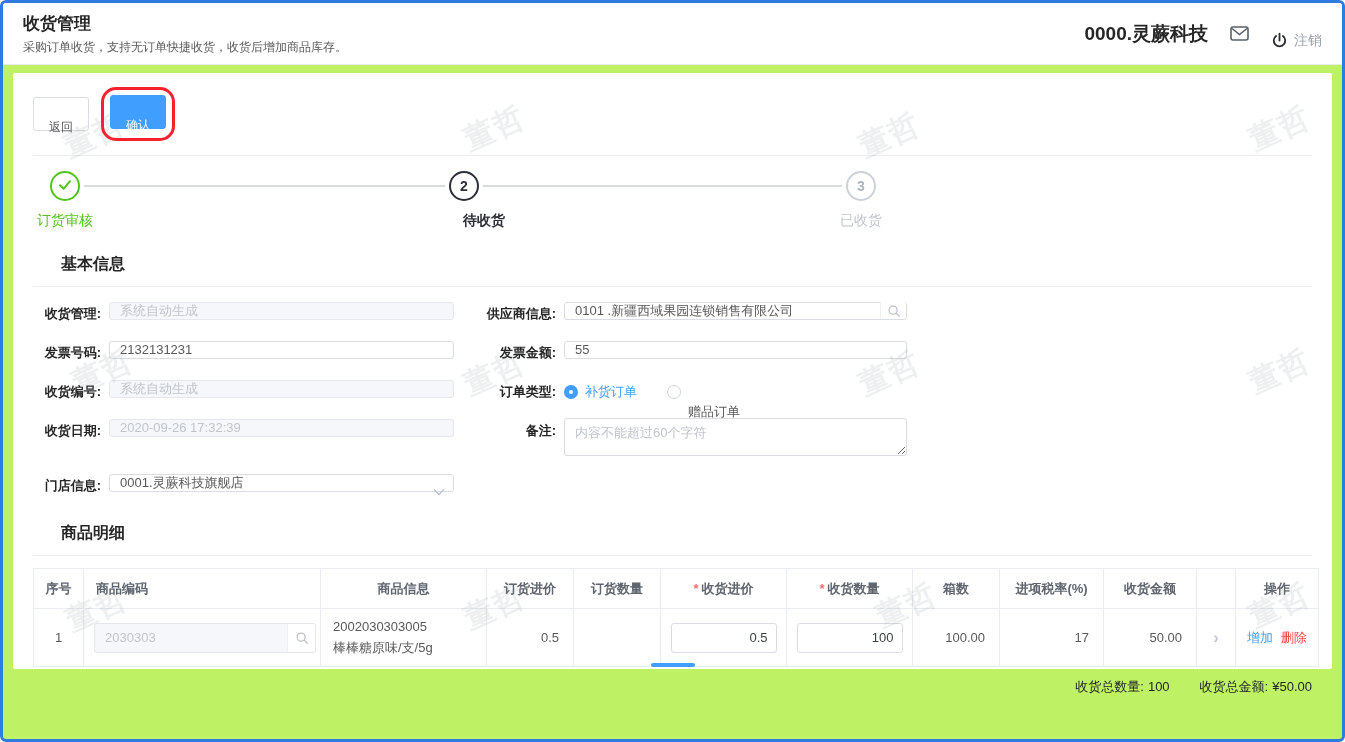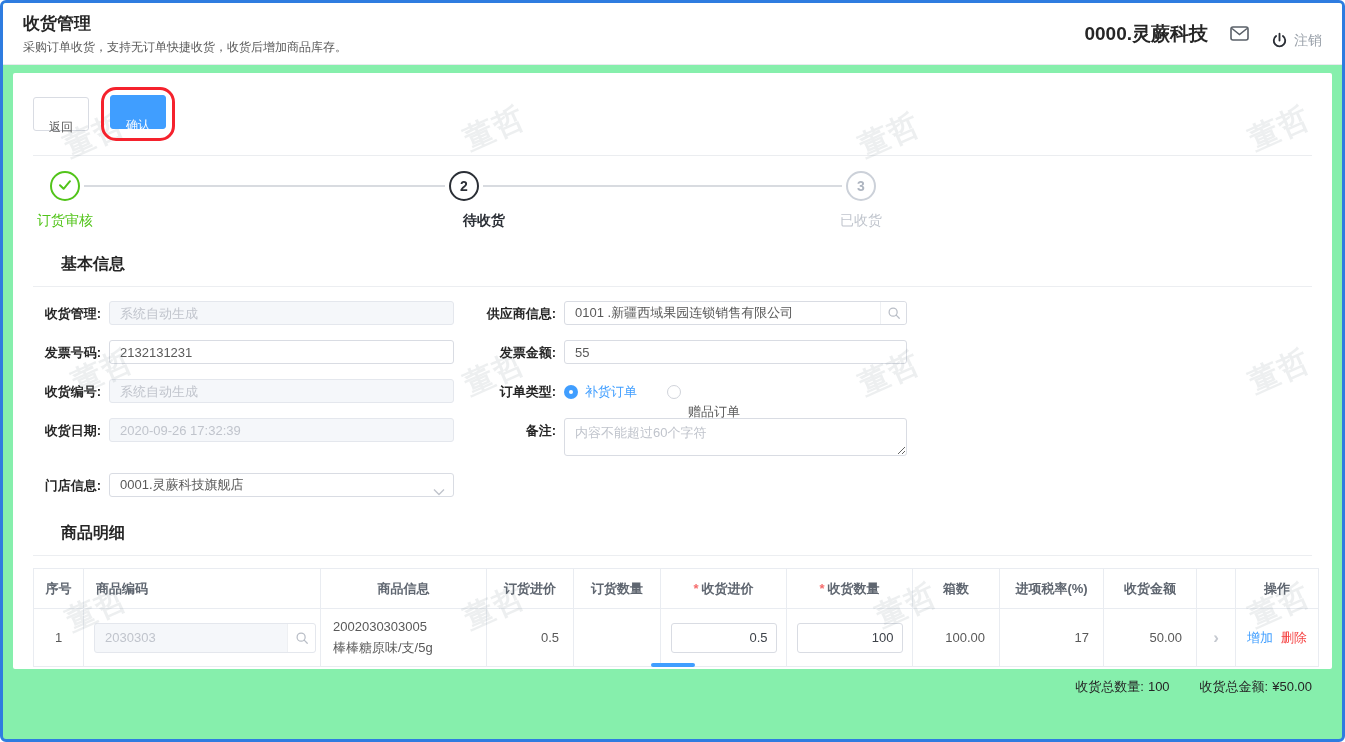--- a/index.html
+++ b/index.html
@@ -1,20 +1,20 @@
 <!DOCTYPE html>
 <html><head>
 <meta charset="utf-8">
 <style>
   * { margin:0; padding:0; box-sizing:border-box; }
   html,body { background:#fff; }
   body { font-family:"Liberation Sans","DejaVu Sans",sans-serif; }
 
   .viewport{ width:1345px; height:742px; border:3px solid #2e7ce0; border-radius:6px;
-    background:#86efac; position:relative; overflow:hidden; }
+    background:#bef264; position:relative; overflow:hidden; }
 
   
   .topbar{ height:62px; background:#fff; border-bottom:1px solid #e8eaee;
     display:flex; align-items:center; justify-content:space-between; padding:0 20px; }
   .topbar-title{ font-size:17px; font-weight:bold; color:#262626; margin-bottom:4px; }
   .topbar-sub{ font-size:12px; color:#595959; }
   .topbar-right{ display:flex; align-items:center; gap:22px; }
   .account{ font-size:19px; font-weight:bold; color:#262626; }
   .icon-btn{ display:flex; align-items:center; cursor:pointer; }
   .logout{ display:flex; align-items:center; gap:6px; font-size:14px; color:#9aa1aa; cursor:pointer;margin-top:14px; }
@@ -50,21 +50,21 @@
   
   .section-title{ font-size:16px; font-weight:bold; color:#262626; margin:14px 0 0 28px; }
   .section-title.detail{ margin-top:24px; }
   .section-divider{ border-bottom:1px solid #eceef1; margin-top:11px; }
 
   
   .form-grid{ display:grid; grid-template-columns:68px 345px 94px 343px;
     column-gap:8px; row-gap:13px; margin-top:14px; align-items:start; }
   .f-label{ text-align:right; font-size:13px; font-weight:bold; color:#262626; line-height:26px; white-space:nowrap; }
   .f-field{ position:relative; }
-  .input{ width:100%; height:24px; border:1px solid #d9dce3; border-radius:3px;
+  .input{ width:100%; height:18px; border:1px solid #d9dce3; border-radius:3px;
     padding:0 10px; font-size:13px; color:#595959; background:#fff; outline:none;
     font-family:"Liberation Sans","DejaVu Sans",sans-serif; }
   .input::placeholder{ color:#c0c4cc; }
   .input.disabled{ background:#f5f7fa; border-color:#e4e7ed; color:#c0c4cc; }
   .suffix{ position:absolute; right:1px; top:1px; bottom:1px; width:26px; background:#fff;
     border-left:1px solid #eef0f3; border-radius:0 3px 3px 0; display:flex;
     align-items:center; justify-content:center; cursor:pointer; }
   .chev{ position:absolute; right:9px; top:9px; pointer-events:none; }
   .radio-row{ display:flex; align-items:center; gap:30px; height:26px; }
   .radio{ display:flex; align-items:center; gap:7px; font-size:13px; cursor:pointer; }

